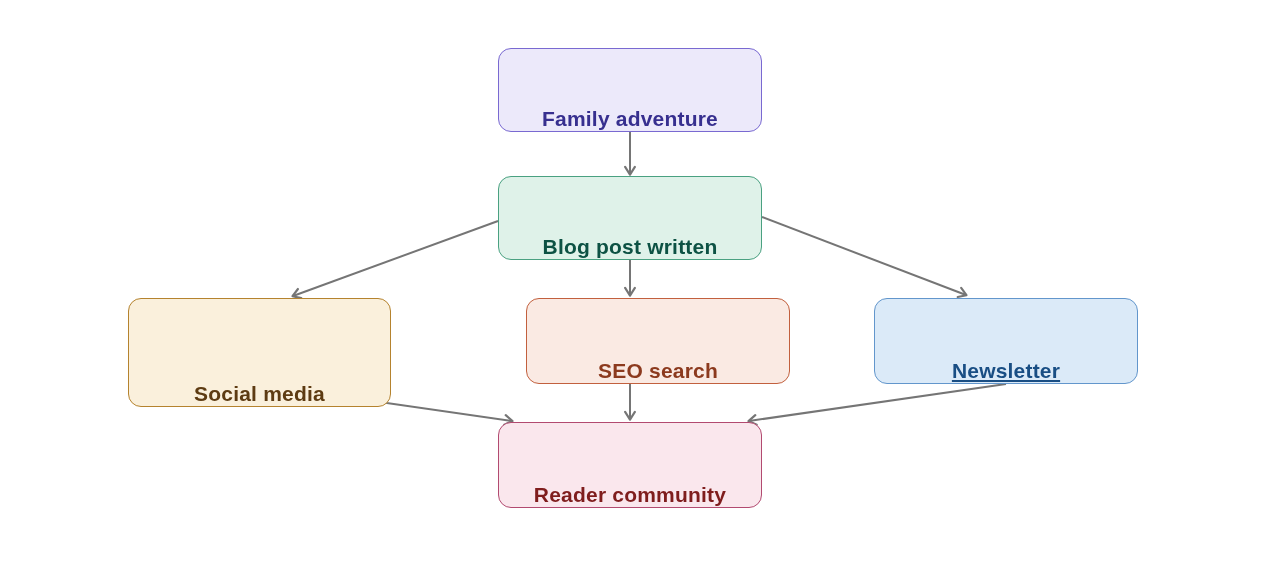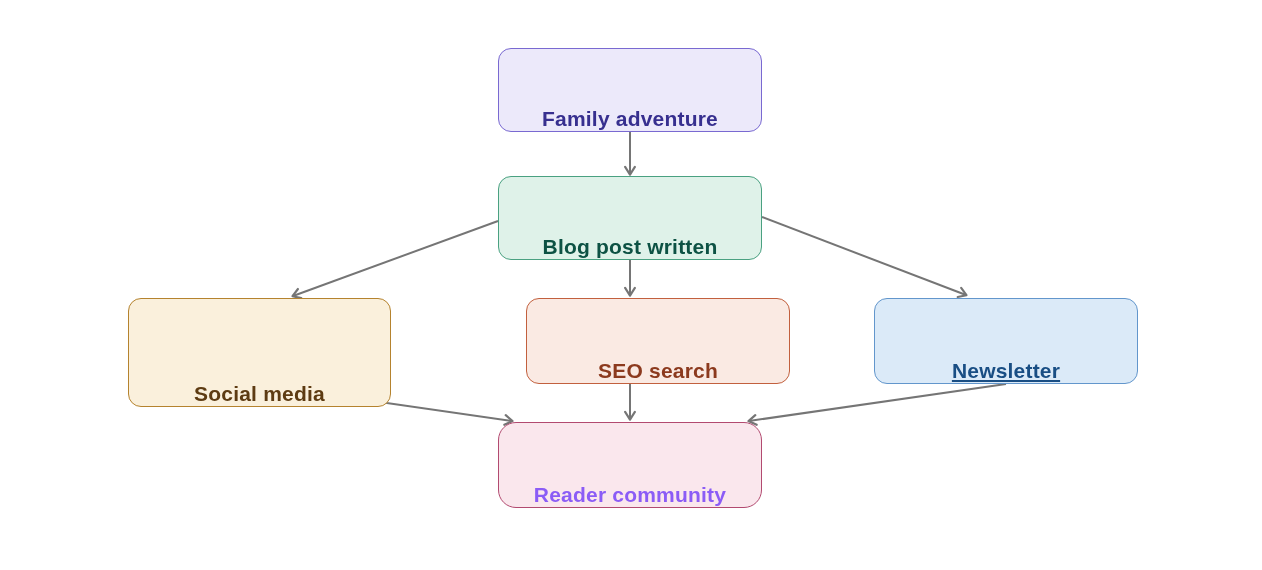--- a/index.html
+++ b/index.html
@@ -92,17 +92,17 @@
   </div>
 
   <div class="node node-seo" style="background: rgb(250, 234, 227); border-color: rgb(194, 96, 62); color: rgb(140, 58, 30); margin-left: 28px;">
     <span class="node-label">SEO search</span>
   </div>
 
   <div class="node node-newsletter" style="background: rgb(219, 234, 248); border-color: rgb(98, 150, 204); color: rgb(25, 78, 132); text-decoration: underline;">
     <span class="node-label">Newsletter</span>
   </div>
 
-  <div class="node node-reader" style="background: rgb(250, 231, 237); border-color: rgb(178, 74, 112); color: #8b5cf6; border-radius: 18px;">
+  <div class="node node-reader" style="background: rgb(250, 231, 237); border-color: rgb(178, 74, 112); color: #7f1d1d;">
     <span class="node-label">Reader community</span>
   </div>
 
 </div>
 
 </body></html>

